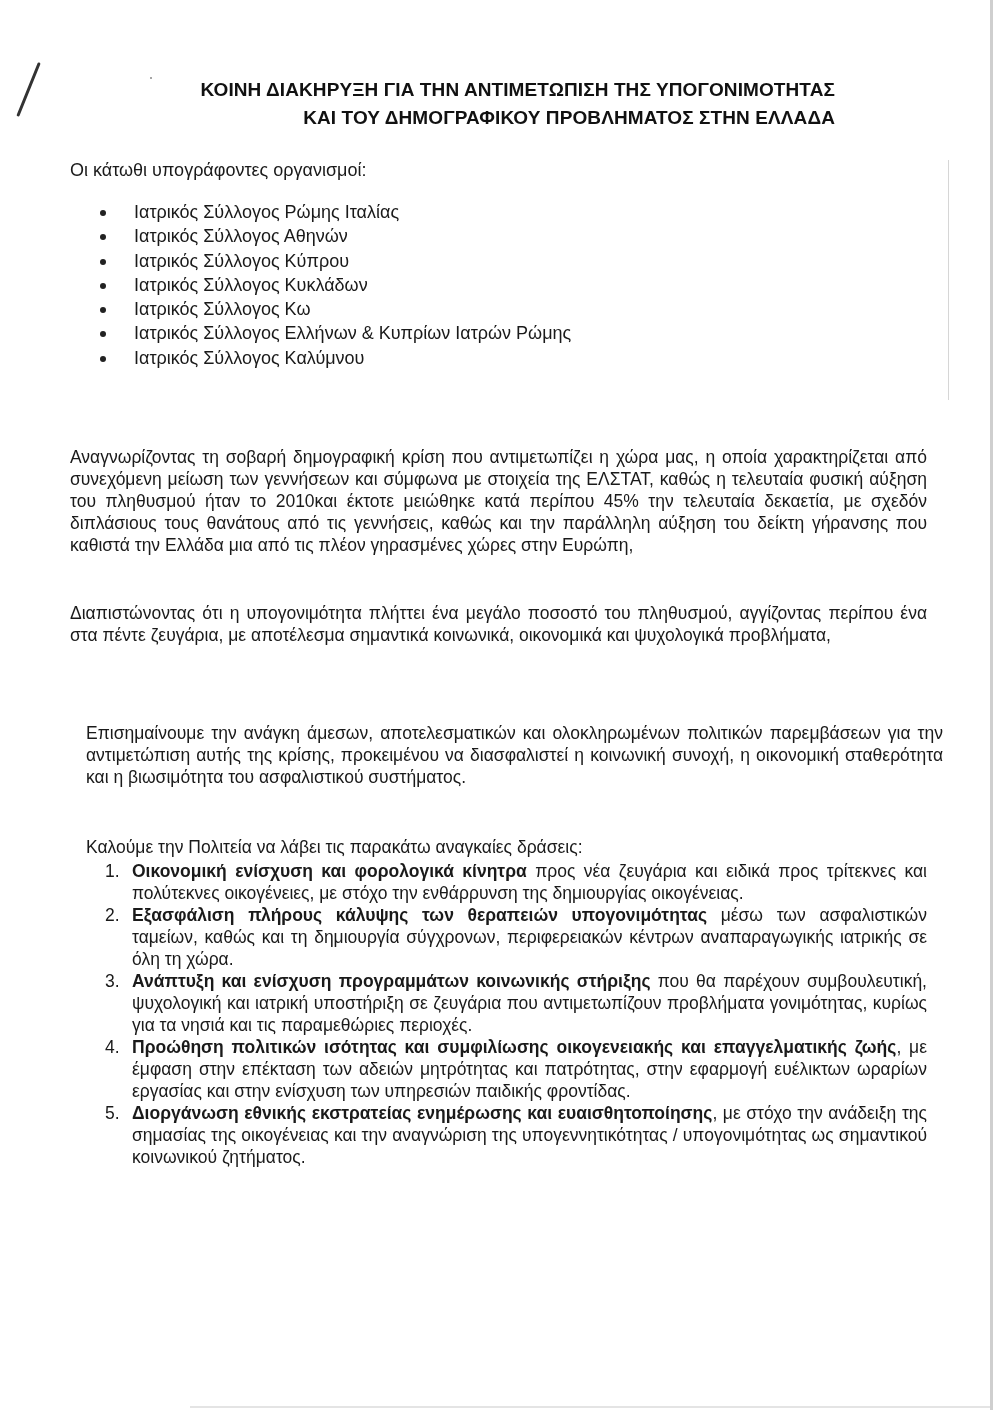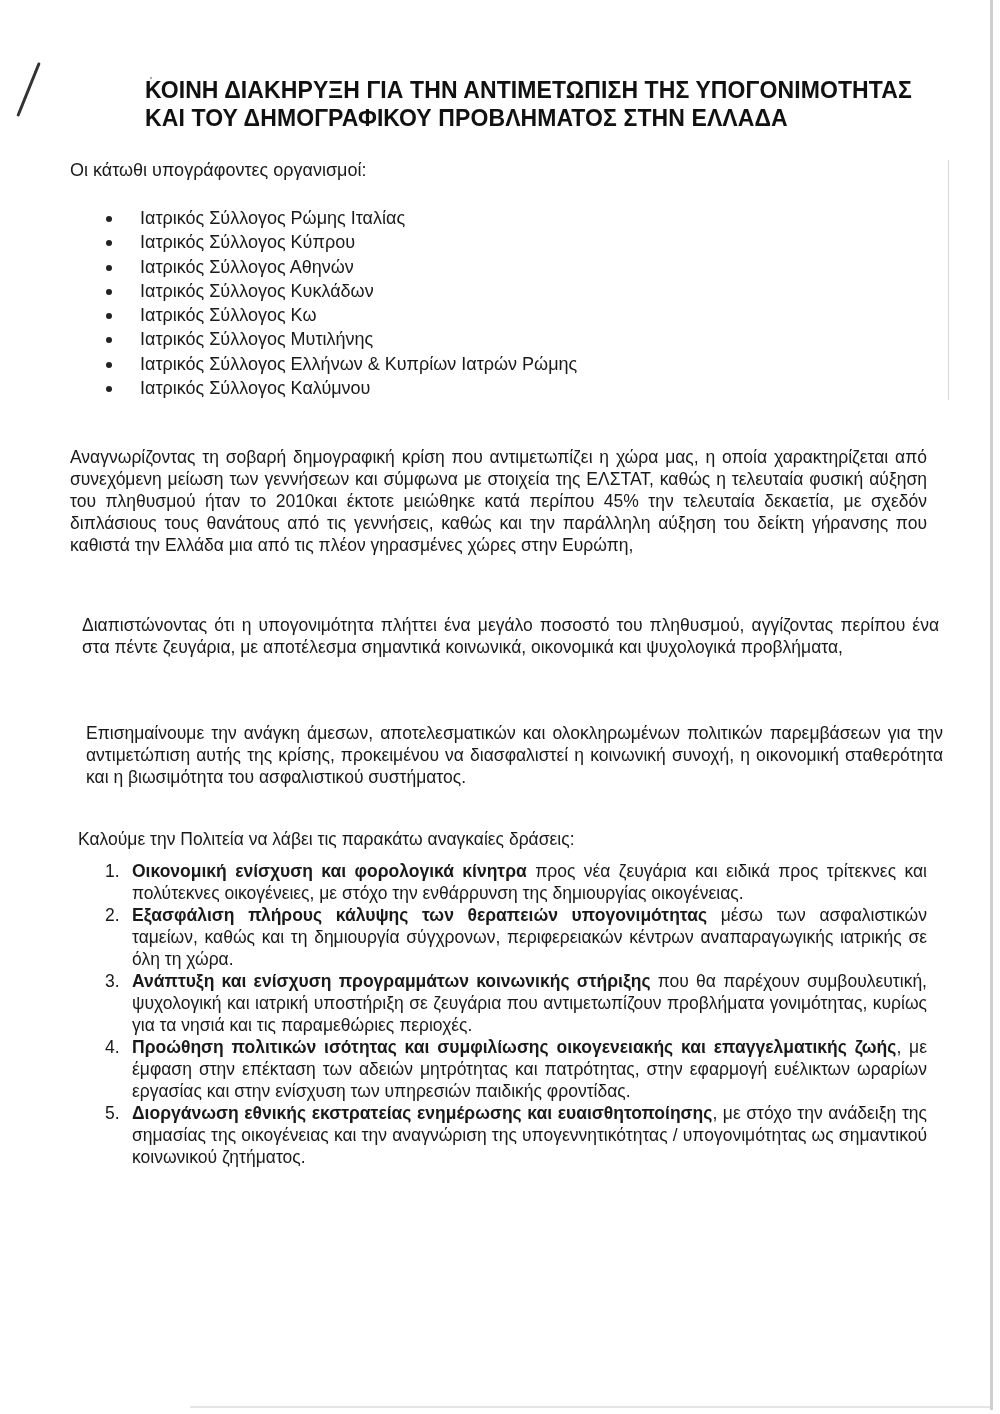--- a/index.html
+++ b/index.html
@@ -17,29 +17,29 @@
     position: absolute; left: 990px; top: 0; width: 3px; height: 1410px; background: #cfcfcf;
   }
   .edge-line2 {
     position: absolute; left: 948px; top: 160px; width: 1px; height: 240px; background: #d6d6d6;
   }
   .bottom-line {
     position: absolute; left: 190px; top: 1406px; width: 800px; height: 2px; background: #e4e4e4;
   }
   .title {
     position: absolute; left: 145px; top: 76px; width: 690px;
-    text-align: left; font-weight: bold; font-size: 23px; line-height: 28px;
+    text-align: right; font-weight: bold; font-size: 19px; line-height: 28px;
     letter-spacing: 0.1px; color: #111;
   }
   .title div { white-space: nowrap; }
   .intro {
     position: absolute; left: 70px; top: 158px; font-size: 18px; line-height: 24px;
   }
   .orgs {
-    position: absolute; left: 92px; top: 200px; margin: 6px; padding: 0; list-style: none;
+    position: absolute; left: 92px; top: 200px; margin: 0; padding: 0; list-style: none;
     font-size: 18px; line-height: 24.3px;
   }
   .orgs li { position: relative; padding-left: 42px; white-space: nowrap; }
   .orgs li .bullet {
     position: absolute; left: 8px; top: 10px; width: 6px; height: 6px;
     background: #222; border-radius: 50%;
   }
   .para {
     position: absolute; left: 70px; width: 857px; font-size: 17.5px; line-height: 22px;
     text-align: justify; text-align-last: left;
@@ -67,33 +67,32 @@
 
 <div class="title">
   <div>ΚΟΙΝΗ ΔΙΑΚΗΡΥΞΗ ΓΙΑ ΤΗΝ ΑΝΤΙΜΕΤΩΠΙΣΗ ΤΗΣ ΥΠΟΓΟΝΙΜΟΤΗΤΑΣ</div>
   <div>ΚΑΙ ΤΟΥ ΔΗΜΟΓΡΑΦΙΚΟΥ ΠΡΟΒΛΗΜΑΤΟΣ ΣΤΗΝ ΕΛΛΑΔΑ</div>
 </div>
 
 <div class="intro">Οι κάτωθι υπογράφοντες οργανισμοί:</div>
 
 <ul class="orgs">
   <li><span class="bullet"></span><span>Ιατρικός Σύλλογος Ρώμης Ιταλίας</span></li>
+  <li><span class="bullet"></span><span>Ιατρικός Σύλλογος Αθηνών</span></li>
   <li><span class="bullet"></span><span>Ιατρικός Σύλλογος Κύπρου</span></li>
-  <li><span class="bullet"></span><span>Ιατρικός Σύλλογος Αθηνών</span></li>
   <li><span class="bullet"></span><span>Ιατρικός Σύλλογος Κυκλάδων</span></li>
   <li><span class="bullet"></span><span>Ιατρικός Σύλλογος Κω</span></li>
-  <li><span class="bullet"></span><span>Ιατρικός Σύλλογος Μυτιλήνης</span></li>
   <li><span class="bullet"></span><span>Ιατρικός Σύλλογος Ελλήνων &amp; Κυπρίων Ιατρών Ρώμης</span></li>
   <li><span class="bullet"></span><span>Ιατρικός Σύλλογος Καλύμνου</span></li>
 </ul>
 
 <p class="para p1" style="margin:0">Αναγνωρίζοντας τη σοβαρή δημογραφική κρίση που αντιμετωπίζει η χώρα μας, η οποία χαρακτηρίζεται από συνεχόμενη μείωση των γεννήσεων και σύμφωνα με στοιχεία της ΕΛΣΤΑΤ, καθώς η τελευταία φυσική αύξηση του πληθυσμού ήταν το 2010και έκτοτε μειώθηκε κατά περίπου 45% την τελευταία δεκαετία, με σχεδόν διπλάσιους τους θανάτους από τις γεννήσεις, καθώς και την παράλληλη αύξηση του δείκτη γήρανσης που καθιστά την Ελλάδα μια από τις πλέον γηρασμένες χώρες στην Ευρώπη,</p>
-<p class="para p2" style="margin:12px">Διαπιστώνοντας ότι η υπογονιμότητα πλήττει ένα μεγάλο ποσοστό του πληθυσμού, αγγίζοντας περίπου ένα στα πέντε ζευγάρια, με αποτέλεσμα σημαντικά κοινωνικά, οικονομικά και ψυχολογικά προβλήματα,</p>
+<p class="para p2" style="margin:0">Διαπιστώνοντας ότι η υπογονιμότητα πλήττει ένα μεγάλο ποσοστό του πληθυσμού, αγγίζοντας περίπου ένα στα πέντε ζευγάρια, με αποτέλεσμα σημαντικά κοινωνικά, οικονομικά και ψυχολογικά προβλήματα,</p>
 <p class="para p3" style="margin:16px">Επισημαίνουμε την ανάγκη άμεσων, αποτελεσματικών και ολοκληρωμένων πολιτικών παρεμβάσεων για την αντιμετώπιση αυτής της κρίσης, προκειμένου να διασφαλιστεί η κοινωνική συνοχή, η οικονομική σταθερότητα και η βιωσιμότητα του ασφαλιστικού συστήματος.</p>
-<p class="para p4" style="margin:8px">Καλούμε την Πολιτεία να λάβει τις παρακάτω αναγκαίες δράσεις:</p>
+<p class="para p4" style="margin:16px">Καλούμε την Πολιτεία να λάβει τις παρακάτω αναγκαίες δράσεις:</p>
 
 <ol class="actions">
   <li><span class="num">1.</span><b>Οικονομική ενίσχυση και φορολογικά κίνητρα</b><span> προς νέα ζευγάρια και ειδικά προς τρίτεκνες και πολύτεκνες οικογένειες, με στόχο την ενθάρρυνση της δημιουργίας οικογένειας.</span></li>
   <li><span class="num">2.</span><b>Εξασφάλιση πλήρους κάλυψης των θεραπειών υπογονιμότητας</b><span> μέσω των ασφαλιστικών ταμείων, καθώς και τη δημιουργία σύγχρονων, περιφερειακών κέντρων αναπαραγωγικής ιατρικής σε όλη τη χώρα.</span></li>
   <li><span class="num">3.</span><b>Ανάπτυξη και ενίσχυση προγραμμάτων κοινωνικής στήριξης</b><span> που θα παρέχουν συμβουλευτική, ψυχολογική και ιατρική υποστήριξη σε ζευγάρια που αντιμετωπίζουν προβλήματα γονιμότητας, κυρίως για τα νησιά και τις παραμεθώριες περιοχές.</span></li>
   <li><span class="num">4.</span><b>Προώθηση πολιτικών ισότητας και συμφιλίωσης οικογενειακής και επαγγελματικής ζωής</b><span>, με έμφαση στην επέκταση των αδειών μητρότητας και πατρότητας, στην εφαρμογή ευέλικτων ωραρίων εργασίας και στην ενίσχυση των υπηρεσιών παιδικής φροντίδας.</span></li>
   <li><span class="num">5.</span><b>Διοργάνωση εθνικής εκστρατείας ενημέρωσης και ευαισθητοποίησης</b><span>, με στόχο την ανάδειξη της σημασίας της οικογένειας και την αναγνώριση της υπογεννητικότητας / υπογονιμότητας ως σημαντικού κοινωνικού ζητήματος.</span></li>
 </ol>
 
 </body></html>

